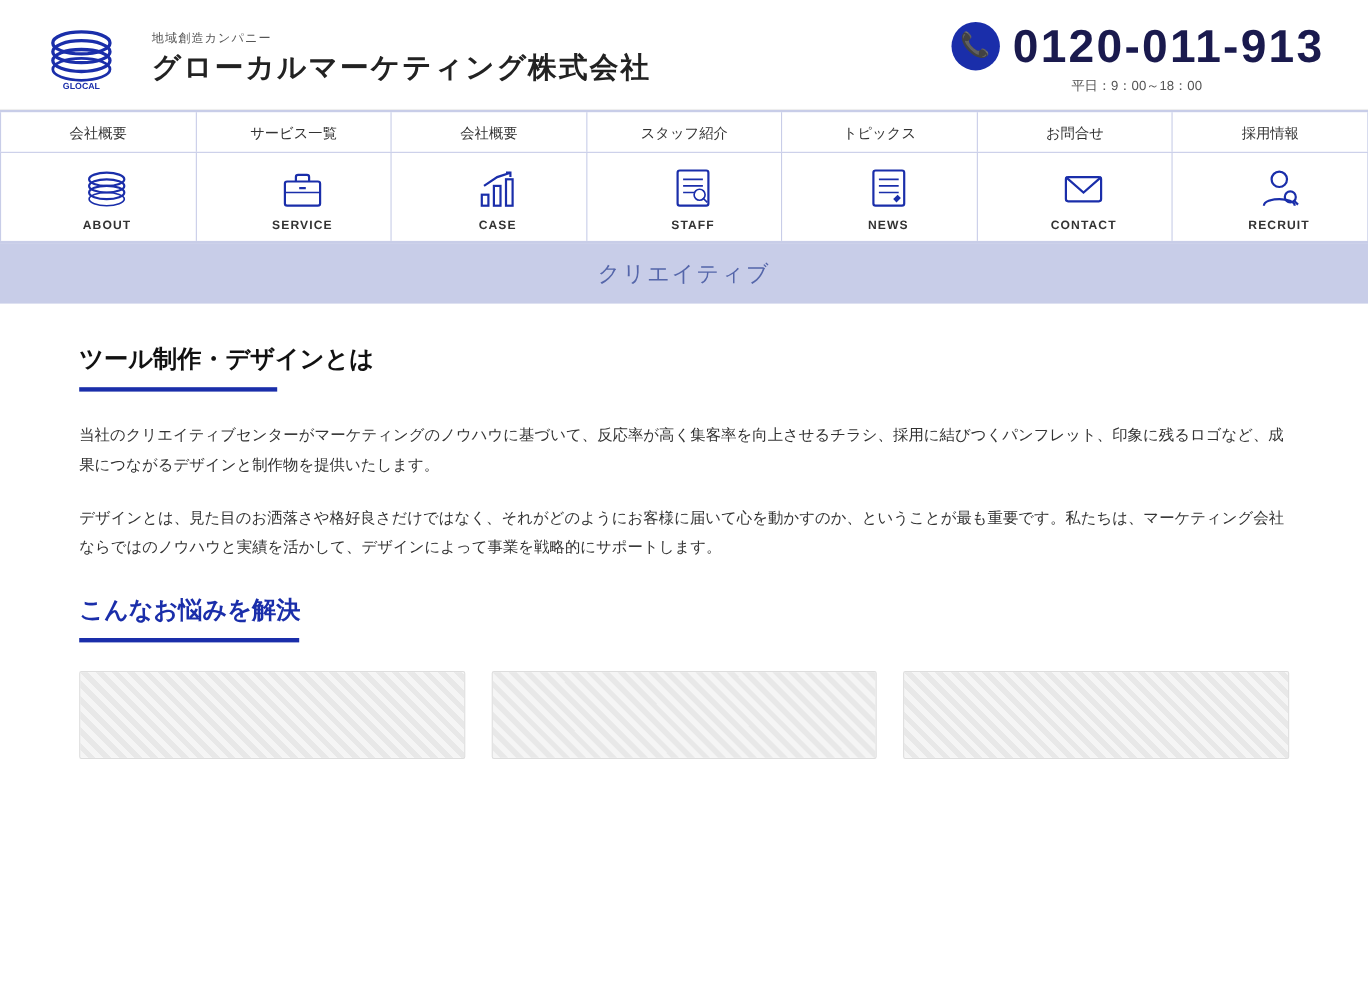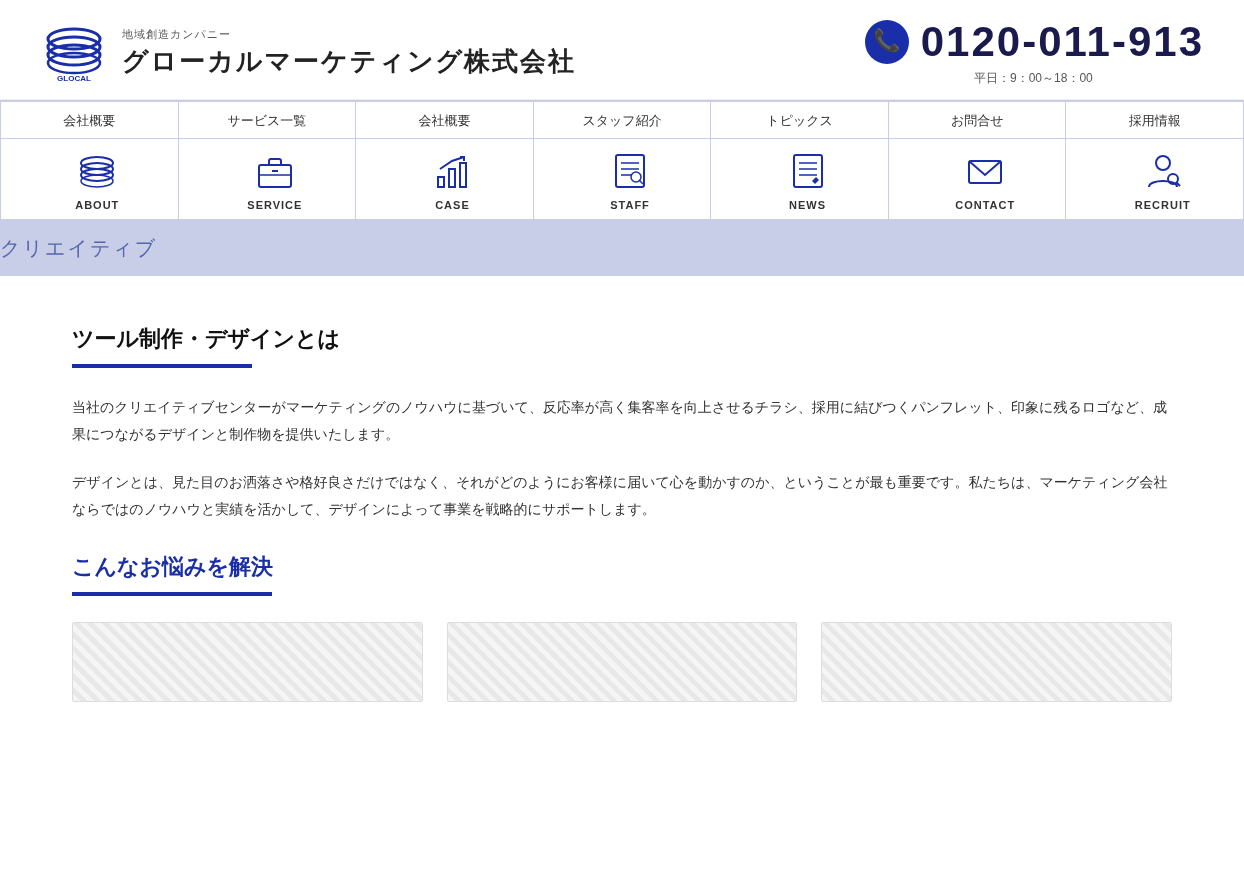--- a/index.html
+++ b/index.html
@@ -22,20 +22,21 @@
       width: 68px;
       height: 68px;
       display: flex;
       align-items: center;
       justify-content: flex-end;
     }
     .logo-text-wrap {
       display: flex;
       flex-direction: column;
       gap: 2px;
+      margin-left: 16px;
     }
     .logo-subtitle {
       font-size: 11px;
       color: #555;
       letter-spacing: 1px;
     }
     .logo-title {
       font-size: 26px;
       font-weight: bold;
       color: #222;
@@ -105,33 +106,33 @@
       letter-spacing: 1px;
     }
     .nav-icon-svg {
       width: 44px;
       height: 44px;
     }
 
     
     .category-banner {
       background: #c8cde8;
-      text-align: left;
+      text-align: center;
       padding: 14px 0;
       font-size: 20px;
       color: #5566aa;
       font-weight: 500;
       letter-spacing: 2px;
     }
 
     
     .main-content {
       max-width: 1180px;
       margin: 0 auto;
-      padding: 48px 40px 40px 40px;
+      padding: 36px 40px 40px 40px;
     }
 
     .section-title {
       font-size: 22px;
       font-weight: bold;
       color: #111;
       margin-bottom: 10px;
     }
     .section-underline {
       width: 180px;

